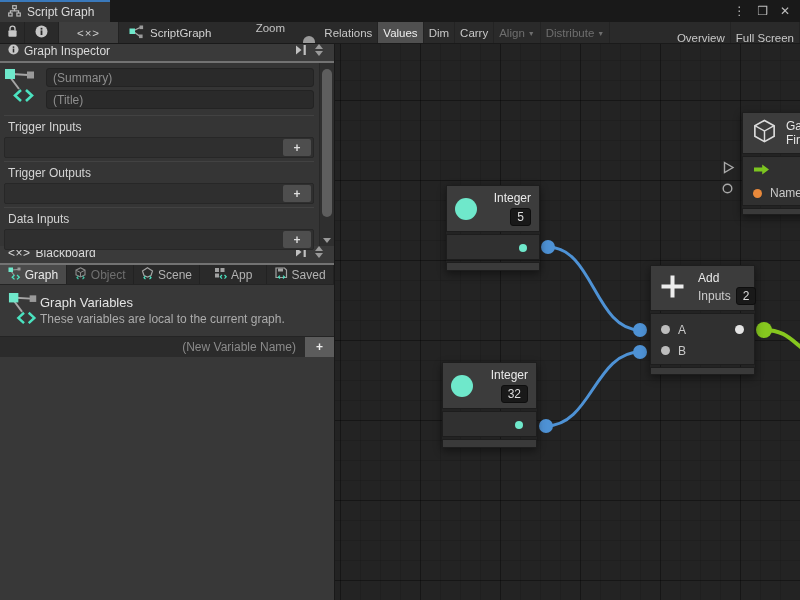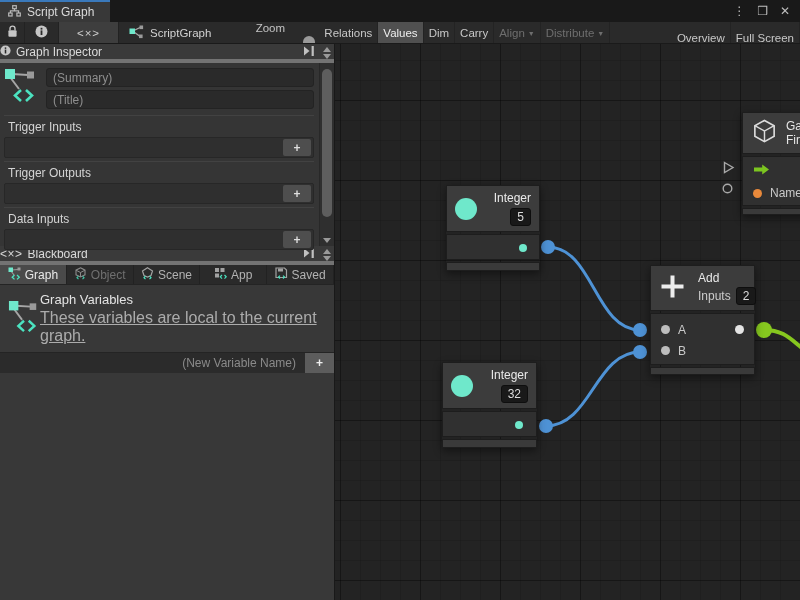--- a/index.html
+++ b/index.html
@@ -24,42 +24,42 @@
   .tb-zoom{display:flex;align-items:center;gap:7px;padding:0 6px;color:#C4C4C4;flex-direction:column;}
   .zoom-track{position:relative;width:86px;height:2px;background:#5C5C5C;border-radius:1px;}
   .zoom-thumb{position:absolute;right:-2px;top:-5px;width:12px;height:12px;border-radius:50%;background:#9A9A9A;}
   .tb-btn{display:flex;align-items:center;gap:3px;padding:10px 5px;border-right:1px solid #232323;color:#C8C8C8;cursor:default;}
   .tb-btn.selected{background:#505050;color:#EFEFEF;}
   .tb-btn.disabled{color:#6E6E6E;}
   .dd-arrow{font-size:7px;line-height:1;margin-top:1px;}
   .tb-right{margin-left:auto;display:flex;align-items:flex-start;}
   
   .left{position:absolute;top:44px;left:0;width:335px;bottom:0;background:#383838;border-right:1px solid #191919;display:flex;flex-direction:column;}
-  .panel-header{height:19px;background:#3A3A3A;border-bottom:4px solid #737373;display:flex;align-items:flex-end;gap:5px;padding:0 0;color:#DADADA;flex:0 0 auto;}
+  .panel-header{height:19px;background:#3A3A3A;border-bottom:2px solid #737373;display:flex;align-items:flex-start;gap:5px;padding:0 8px;color:#DADADA;flex:0 0 auto;}
   .panel-header .ph-label{flex:1;}
   .scroll-arrows{display:flex;flex-direction:column;gap:2px;width:14px;align-items:center;}
   .tri-up{width:0;height:0;border-left:4px solid transparent;border-right:4px solid transparent;border-bottom:5px solid #9A9A9A;}
   .tri-down{width:0;height:0;border-left:4px solid transparent;border-right:4px solid transparent;border-top:5px solid #9A9A9A;}
   .insp-body{position:relative;height:183px;padding:5px 20px 0 4px;flex:0 0 auto;background:#353535;}
   .meta-row{display:flex;gap:8px;align-items:flex-start;margin-bottom:6px;}
   .fields{flex:1;display:flex;flex-direction:column;gap:3px;}
   .field{height:19px;line-height:18px;background:#2A2A2A;border:1px solid #232323;border-radius:3px;padding:0 6px;color:#8E8E8E;}
   .subsec-label{padding:4px 4px 3px 4px;color:#D4D4D4;border-top:1px solid #424242;}
   .subsec-bar{height:21px;background:#2F2F2F;border:1px solid #272727;border-radius:2px;display:flex;align-items:center;justify-content:flex-end;margin-bottom:3px;}
   .plus-btn{width:28px;height:17px;margin-right:2px;background:#4E4E4E;border-radius:2px;color:#DDD;display:flex;align-items:center;justify-content:center;font-weight:bold;font-size:12px;cursor:default;}
   .vscroll{position:absolute;right:0;top:0;bottom:0;width:15px;background:#2F2F2F;border-left:1px solid #282828;}
   .vthumb{position:absolute;left:2px;right:2px;top:6px;height:148px;background:#5E5E5E;border-radius:5px;}
   .vscroll .tri-down{position:absolute;bottom:3px;left:3px;}
   .bb-tabs{height:20px;display:flex;background:#2A2A2A;border-bottom:1px solid #242424;flex:0 0 auto;}
   .bb-tab{flex:1;display:flex;align-items:center;justify-content:center;gap:4px;color:#B2B2B2;border-right:1px solid #222;cursor:default;}
   .bb-tab.selected{background:#4A4A4A;color:#E9E9E9;}
   .bb-tab.disabled{color:#707070;}
   .gv-row{display:flex;gap:0;align-items:center;padding:7px 8px;background:#383838;flex:0 0 auto;}
   .gv-title{font-size:13px;color:#E3E3E3;margin-bottom:2px;}
-  .gv-sub{font-size:16px;color:#ACACAC;text-decoration:underline;}
+  .gv-sub{font-size:12px;color:#ACACAC;}
   .newvar-row{height:21px;background:#2B2B2B;border-top:1px solid #242424;display:flex;align-items:center;flex:0 0 auto;}
   .newvar-ph{flex:1;text-align:right;color:#8A8A8A;padding-right:8px;}
   .newvar-plus{width:30px;height:21px;background:#5C5C5C;color:#EEE;display:flex;align-items:center;justify-content:center;font-weight:bold;border-left:1px solid #2B2B2B;cursor:default;}
   .panel-rest{flex:1;background:#383838;}
   
   .canvas{position:absolute;left:335px;top:44px;right:0;bottom:0;overflow:hidden;background-color:#232323;
     background-image:
       linear-gradient(to right, rgba(0,0,0,.30) 1px, transparent 1px),
       linear-gradient(to bottom, rgba(0,0,0,.30) 1px, transparent 1px),
       linear-gradient(to right, rgba(0,0,0,.10) 1px, transparent 1px),

